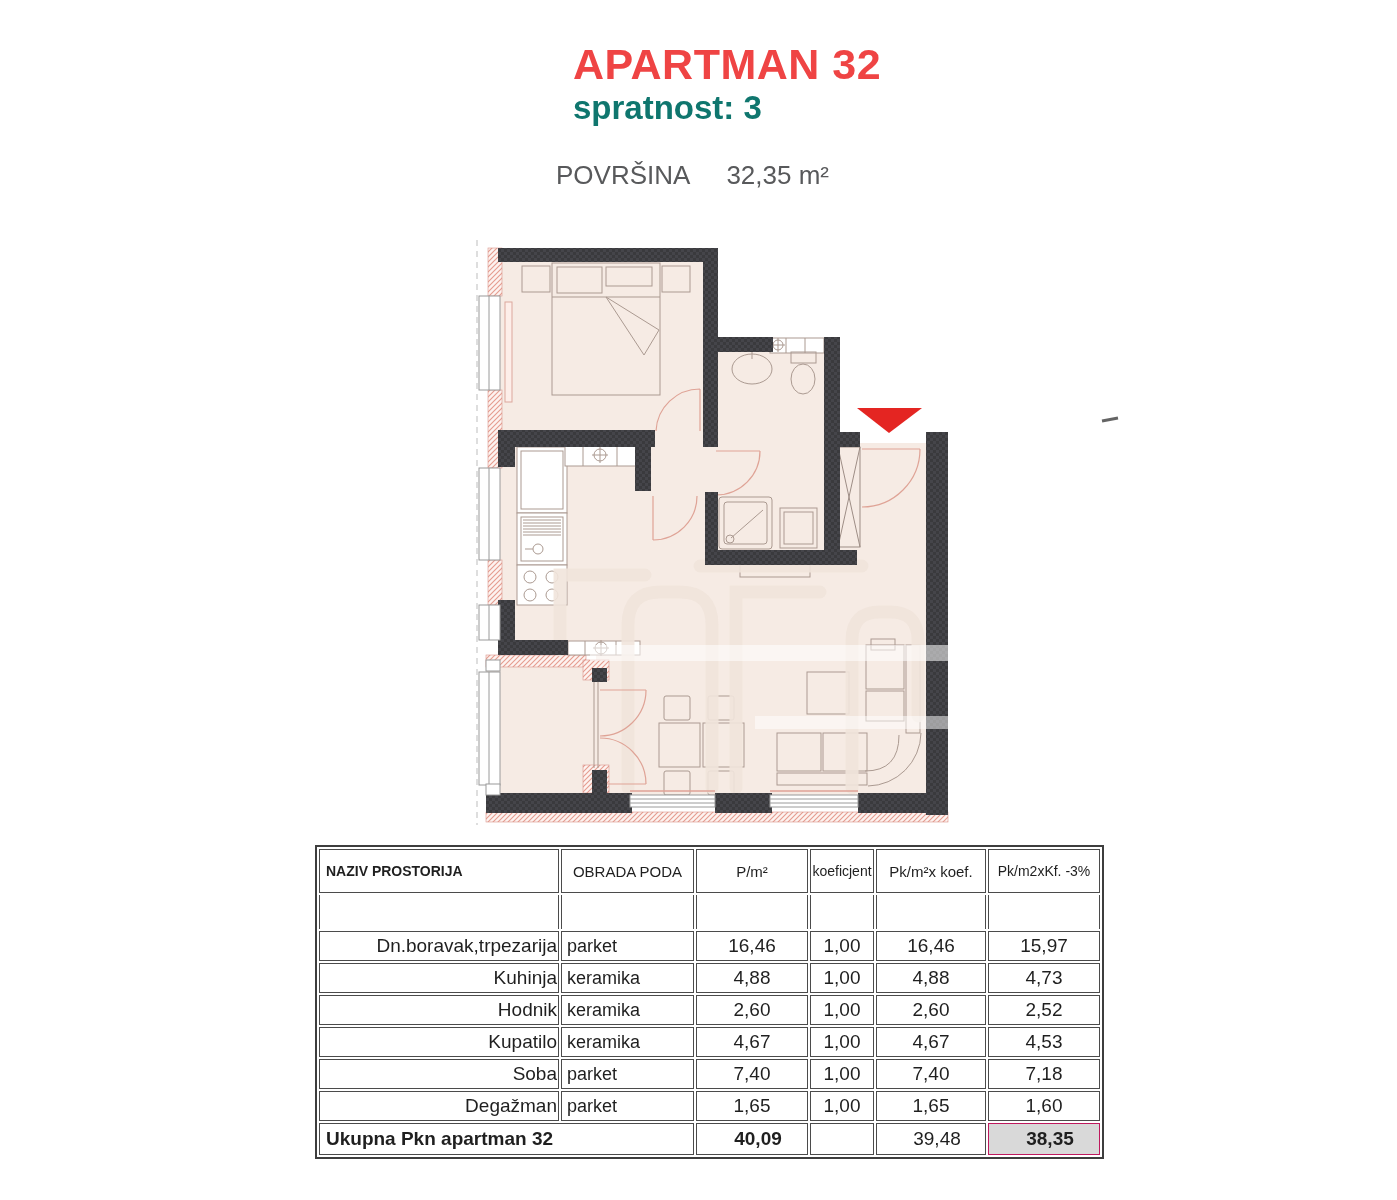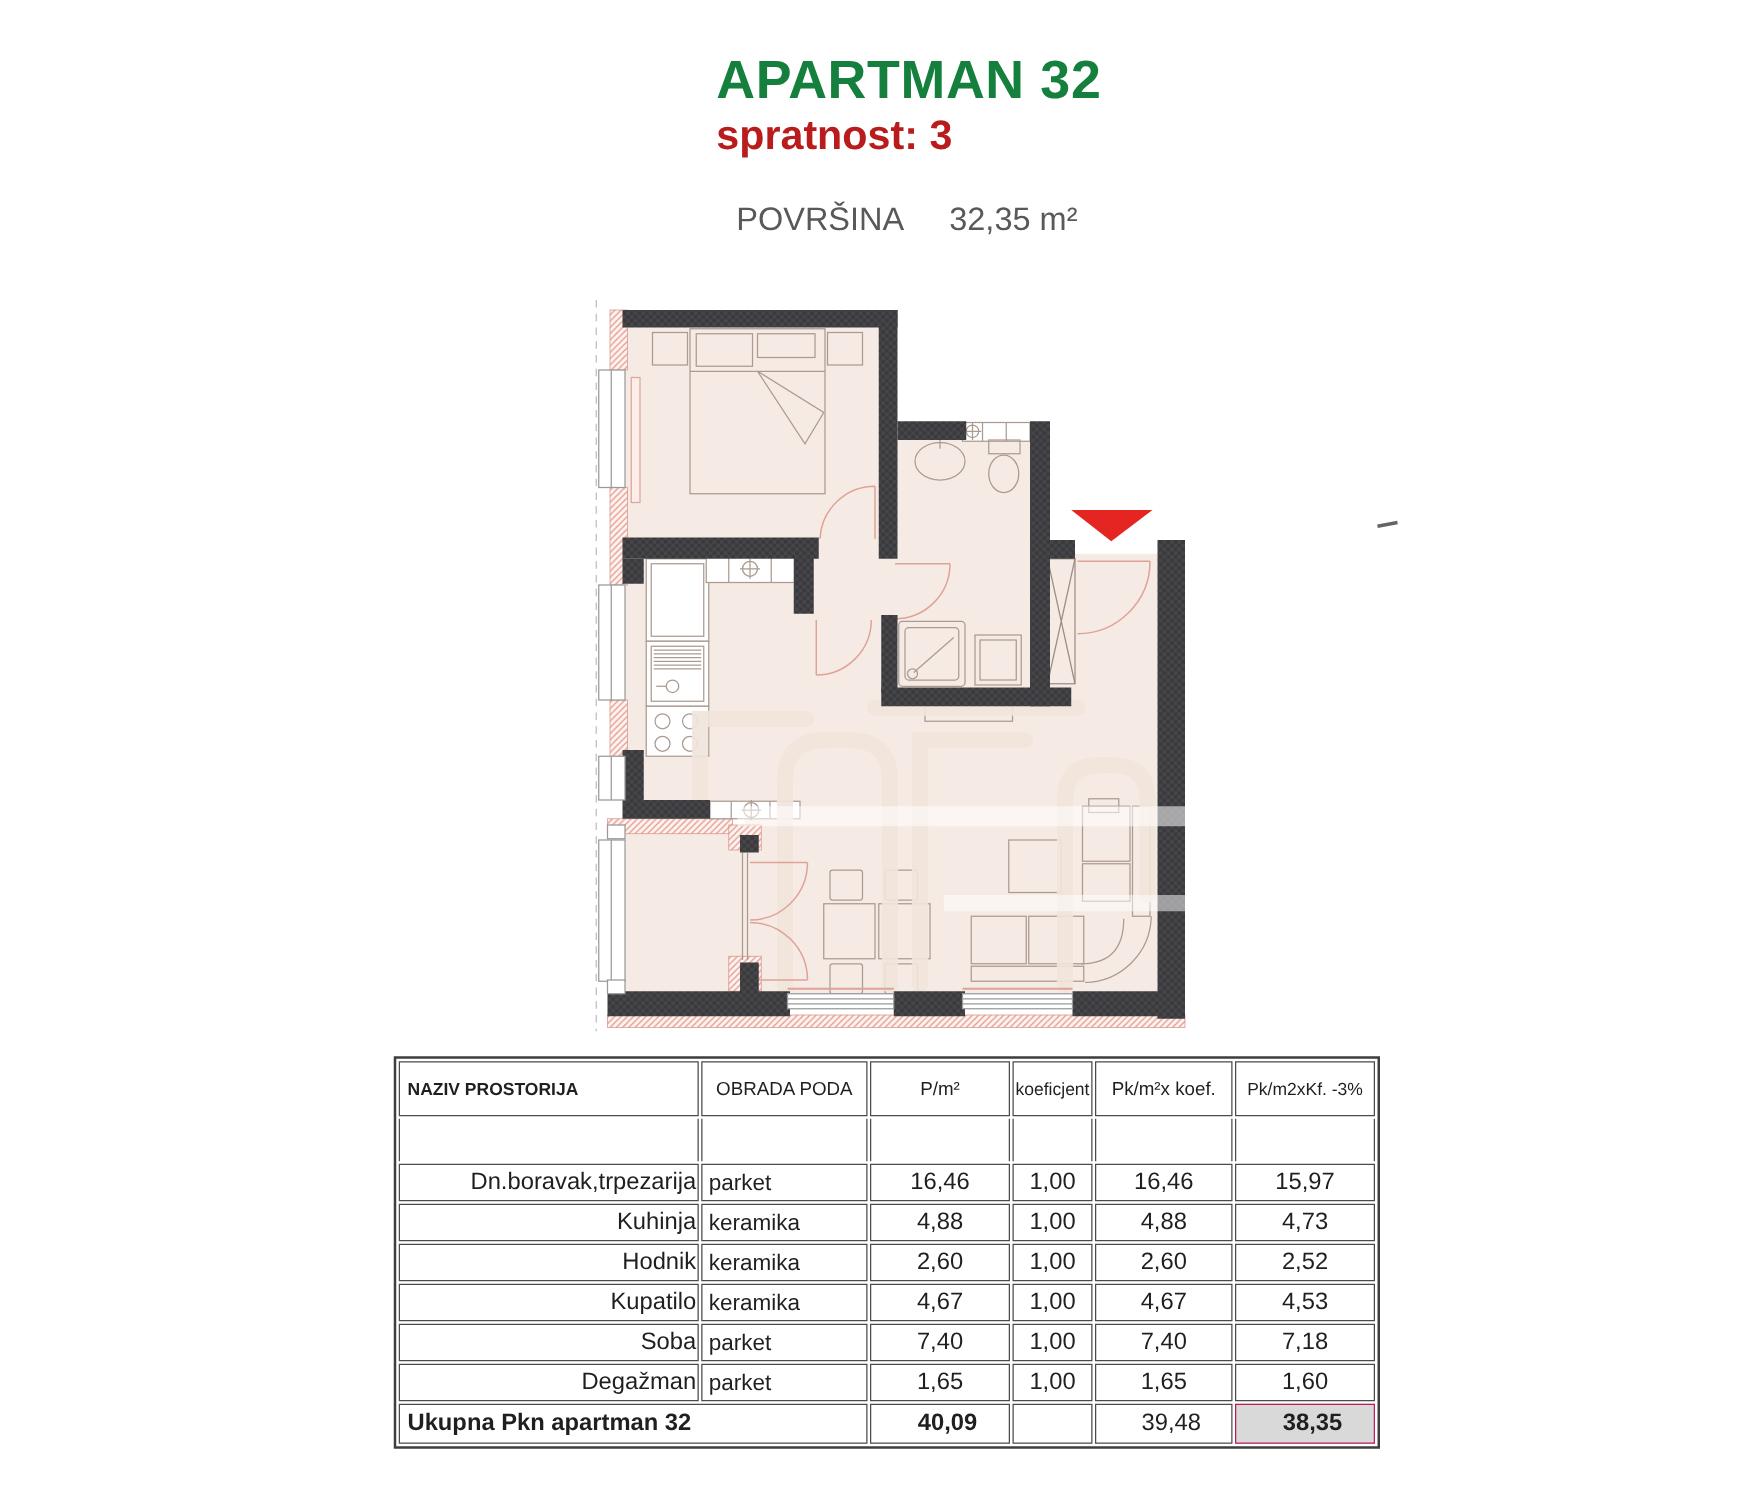--- a/index.html
+++ b/index.html
@@ -1,22 +1,22 @@
 <!DOCTYPE html>
 <html><head>
 <meta charset="utf-8">
 <style>
   html,body{margin:0;padding:0;background:#ffffff;}
   .page{position:relative;width:1397px;height:1200px;background:#fff;overflow:hidden;
         font-family:"Liberation Sans", sans-serif;color:#1f1f1f;}
   
   .title-block{position:absolute;left:573px;top:42px;}
-  .title-block h1{margin:0;font-size:43px;line-height:1.04;letter-spacing:.5px;color:#15803d;font-weight:bold;}
-  .title-block h2{margin:2px 0 0 0;font-size:33px;color:#b91c1c;font-weight:bold;}
-  .area-line{position:absolute;left:589px;top:160px;font-size:26px;color:#58595b;display:flex;gap:36px;}
+  .title-block h1{margin:0;font-size:43px;line-height:1.04;letter-spacing:.5px;color:#ef4444;font-weight:bold;}
+  .title-block h2{margin:2px 0 0 0;font-size:33px;color:#0f766e;font-weight:bold;}
+  .area-line{position:absolute;left:556px;top:160px;font-size:26px;color:#58595b;display:flex;gap:36px;}
   
   .plan{position:absolute;left:460px;top:230px;}
   
   .rooms-table{position:absolute;left:315px;top:845px;width:782px;border-collapse:separate;
       border-spacing:2px;border:2px solid #3e3e3e;background:#fff;table-layout:fixed;}
   .rooms-table td,.rooms-table th{border:1px solid #4b4b4b;background:#fff;overflow:hidden;white-space:nowrap;}
   .rooms-table th{height:40px;font-weight:normal;font-size:15px;text-align:center;}
   .rooms-table th.h-main{font-size:14px;font-weight:bold;text-align:left;padding-left:6px;}
   .rooms-table th.h-small{font-size:14px;}
   .rooms-table tr.spacer td{border-top:none;border-bottom:none;height:32px;}

